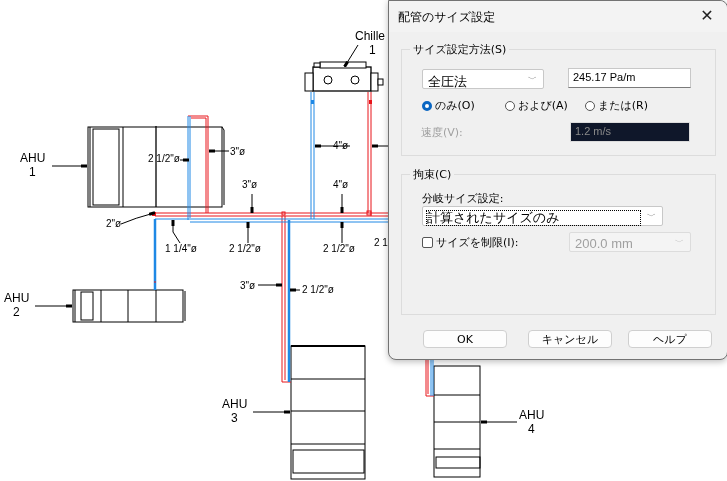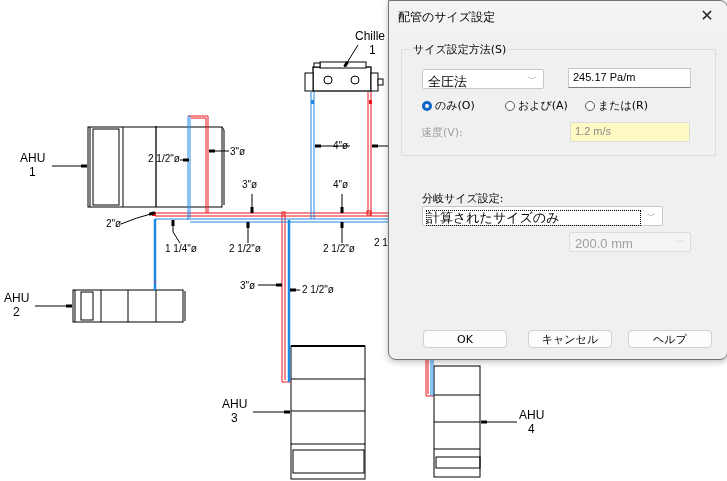--- a/index.html
+++ b/index.html
@@ -15,21 +15,21 @@
   .close-btn { position:absolute; right:8px; top:5px; width:24px; height:20px; text-align:center; font-size:16px; line-height:20px; color:#222; cursor:default; }
   .group { position:absolute; border:1px solid #dcdcdc; }
   .group-legend { position:absolute; top:-8px; left:8px; background:#f0f0f0; padding:0 3px; font-size:11px; }
   .select { position:absolute; background:#fff; border:1px solid #c8c8c8; border-radius:2px; height:20px; box-sizing:border-box; }
   .select .val { position:absolute; left:5px; top:3px; font-size:13px; }
   .select .chev { position:absolute; right:6px; top:3px; font-size:9px; color:#555; }
   .select.disabled { background:#f4f4f4; border-color:#dcdcdc; color:#a0a0a0; }
   .select.disabled .chev { color:#b0b0b0; }
   .input { position:absolute; background:#fff; border:1px solid #c8c8c8; border-bottom:1px solid #7a7a7a; height:20px; box-sizing:border-box; }
   .input .val { position:absolute; left:4px; top:2px; font-size:11px; font-family:"Liberation Sans", sans-serif; }
-  .input.disabled { background:#fef9c3; border-color:#dcdcdc; color:#8a8a8a; }
+  .input.disabled { background:#0f172a; border-color:#dcdcdc; color:#8a8a8a; }
   .radio { position:absolute; display:flex; align-items:center; gap:3px; font-size:11px; }
   .radio .circ { width:10px; height:10px; border-radius:50%; border:1px solid #555; background:#fff; box-sizing:border-box; }
   .radio .circ.on { border:3px solid #0a66c2; background:#fff; }
   .lbl { position:absolute; font-size:11px; }
   .lbl.disabled { color:#a0a0a0; }
   .checkbox { position:absolute; display:flex; align-items:center; gap:3px; font-size:11px; }
   .checkbox .box { width:11px; height:11px; border:1px solid #555; border-radius:2px; background:#fff; box-sizing:border-box; }
   .btn { position:absolute; top:329px; width:84px; height:18px; background:#fdfdfd; border:1px solid #cfcfcf; border-radius:4px; font-size:11px; text-align:center; line-height:17px; box-sizing:border-box; cursor:default; }
   .focus-dot { outline:1px dotted #000; outline-offset:-2px; }
 </style>
@@ -213,25 +213,32 @@
   <div class="radio" style="left:196px; top:97px;">
     <span class="circ"></span>
     <span>または(R)</span>
   </div>
 
   <span class="lbl disabled" style="left:32px; top:124px;">速度(V):</span>
   <div class="input disabled" style="left:181px; top:121px; width:120px;">
     <span class="val">1.2 m/s</span>
   </div>
 
+  <div class="group" style="left:12px; top:173px; width:313px; height:139px;">
+    <span class="group-legend">拘束(C)</span>
+  </div>
   <span class="lbl" style="left:33px; top:190px;">分岐サイズ設定:</span>
   <div class="select" style="left:33px; top:205px; width:241px;">
     <span class="val focus-dot" style="left:2px; top:2px; right:20px; padding-left:2px;">計算されたサイズのみ</span>
     <span class="chev">﹀</span>
   </div>
+  <div class="checkbox" style="left:33px; top:234px;">
+    <span class="box"></span>
+    <span>サイズを制限(I):</span>
+  </div>
   <div class="select disabled" style="left:180px; top:231px; width:122px;">
     <span class="val" style="font-family:'Liberation Sans', sans-serif;">200.0 mm</span>
     <span class="chev">﹀</span>
   </div>
 
   <div class="btn" style="left:34px;">OK</div>
   <div class="btn" style="left:239px;">ヘルプ</div>
   <div class="btn" style="left:139px;">キャンセル</div>
 </div>
 

